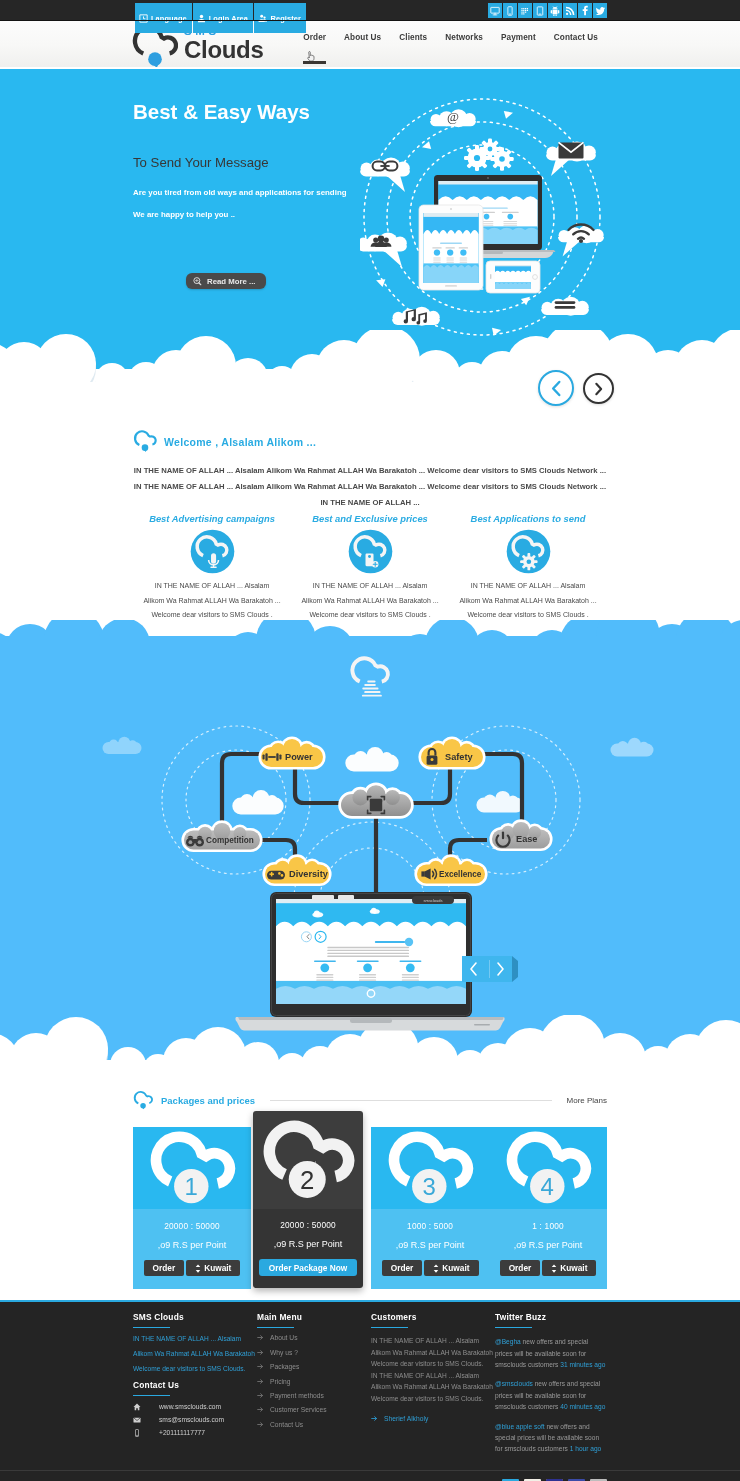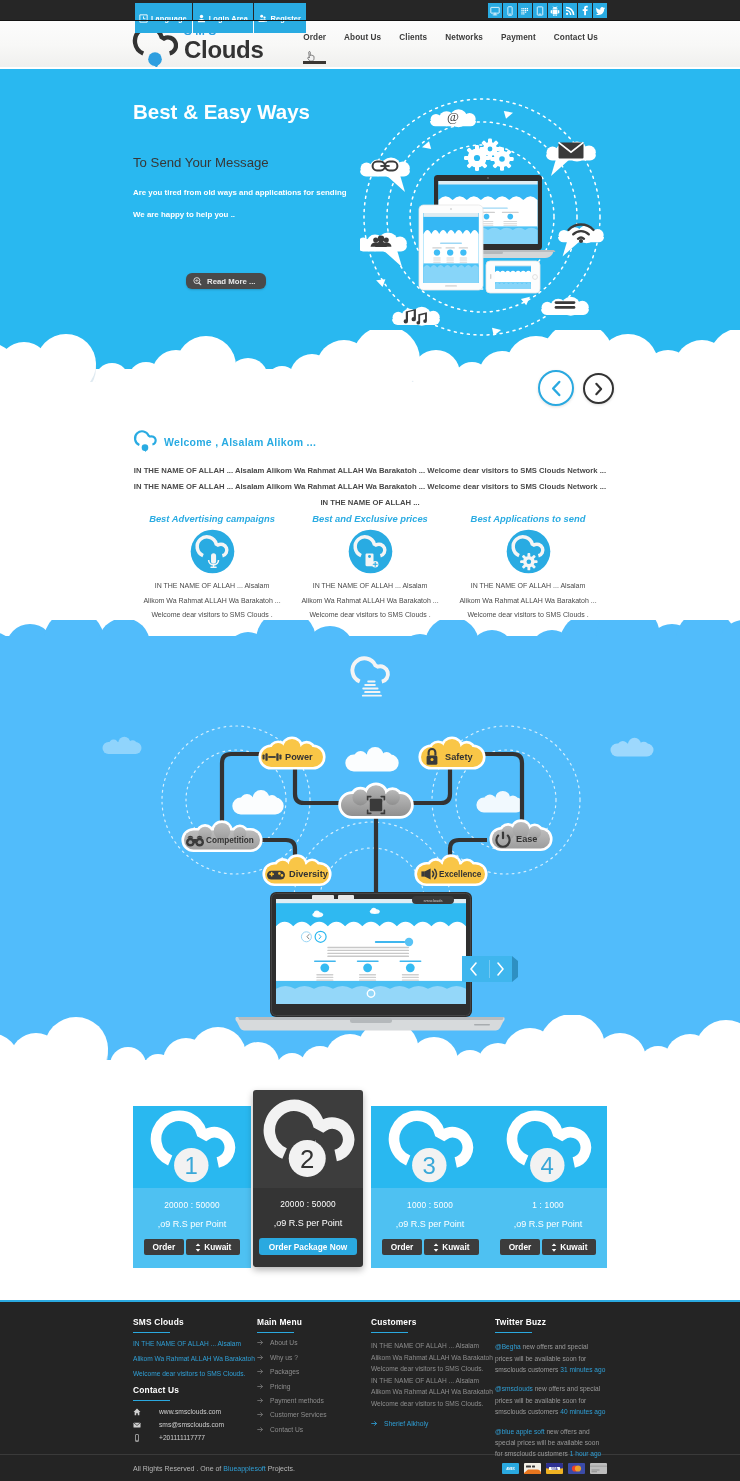--- a/index.html
+++ b/index.html
@@ -77,21 +77,21 @@
 .pk-price{font-size:9px;color:#fff;margin-top:9px;font-weight:normal}
 .pk-btns{display:flex;justify-content:center;gap:2px;margin-top:10px}
 .pk-btn{height:16px;background:#3c3c3c;color:#fff;font-size:8.3px;font-weight:bold;display:flex;align-items:center;justify-content:center;padding:0 9px;border-radius:2px;gap:3px}
 .pk-card.feat{width:114px;margin-top:-16px;margin-left:2px;margin-right:8px;box-shadow:0 3px 7px rgba(0,0,0,.3);border-radius:3px}
 .pk-card.feat .pk-top{height:98px;background:#3d3d3d;border-radius:3px 3px 0 0}
 .pk-card.feat .pk-body{background:#343434;padding:11px 0 12px;border-radius:0 0 3px 3px}
 .pk-card.feat .pk-btn{background:#2aa9e0;padding:0 10px;height:17px;border-radius:3px}
 
 
 .footer{background:#242424;border-top:2px solid #2aa9e0;position:relative;z-index:20}
-.ft-inner{width:474px;margin:0 auto;position:relative;display:flex;padding-top:15px;height:152px}
+.ft-inner{width:474px;margin:8px auto;position:relative;display:flex;padding-top:2px;height:152px}
 .ft-col{position:relative}
 .ft-h{font-size:8.4px;font-weight:bold;color:#fff;letter-spacing:.2px;line-height:11px}
 .ft-rule{width:37px;height:1.6px;background:#2aa9e0;margin-top:3.5px}
 .ft-link{font-size:6.6px;color:#2f9fd6;margin-top:6px;line-height:9px;display:block;text-decoration:none;white-space:nowrap}
 .ft-menu{margin-top:5px}
 .ft-menu a{display:flex;align-items:center;gap:6px;font-size:6.7px;color:#8d8d8d;text-decoration:none;margin-top:5.4px;line-height:9px}
 .ft-grey{font-size:6.6px;color:#8d8d8d;line-height:11.6px;white-space:nowrap}
 .ft-tweet{font-size:6.6px;color:#9a9a9a;line-height:11.4px;margin-top:8px;width:112px}
 .ft-tweet .h{color:#2f9fd6}
 .ft-tweet .t{color:#2f9fd6}
@@ -976,20 +976,30 @@
               <path d="M476,963 l-5,6 l5,6" fill="none" stroke="#fff" stroke-width="1.6" stroke-linecap="round" stroke-linejoin="round"></path>
               <path d="M498,963 l5,6 l-5,6" fill="none" stroke="#fff" stroke-width="1.6" stroke-linecap="round" stroke-linejoin="round"></path>
               <rect x="489" y="960" width="1" height="18" fill="#9ad6f5" opacity=".6"></rect>
             </g>
           </g>
         </svg>
       </div>
 </div>
 <div class="packages">
       <div class="pk-inner">
+<div class="pk-head">
+          <svg width="21" height="21" viewBox="0 0 48 48">
+<path d="M12.19,30.52 A13.60,13.60 0 1 1 30.17,13.06 L32.65,14.56 A8.00,8.00 0 1 1 37.26,29.83" fill="none" stroke="#29ABE2" stroke-width="4.2"></path>
+<circle cx="23.0" cy="35.8" r="6.3" fill="#29ABE2"></circle>
+            <path d="M20.6 40.0 L24.6 44.0 L26.6 38.6 Z" fill="#29ABE2"></path>
+          </svg>
+          <span class="pk-title">Packages and prices</span>
+          <span class="pk-rule"></span>
+          <a class="pk-more">More Plans</a>
+        </div>
 <div class="pk-cards">
 <div class="pk-card">
 <div class="pk-top">
 <svg width="88" height="79" viewBox="0 0 62 56">
 <path d="M15.55,37.19 A16.50,16.50 0 1 1 37.88,17.52 L40.84,19.13 A10.80,10.80 0 1 1 49.25,38.56" fill="none" stroke="#ffffff" stroke-width="7.6" stroke-linecap="butt"></path>
 <circle cx="30.5" cy="40.5" r="12.2" fill="#f2f2f2"></circle>
 <text x="30.5" y="46.6" font-family="Liberation Sans,sans-serif" font-size="17" fill="#3aa8d8" text-anchor="middle">1</text>
 </svg>
 </div>
 <div class="pk-body">

